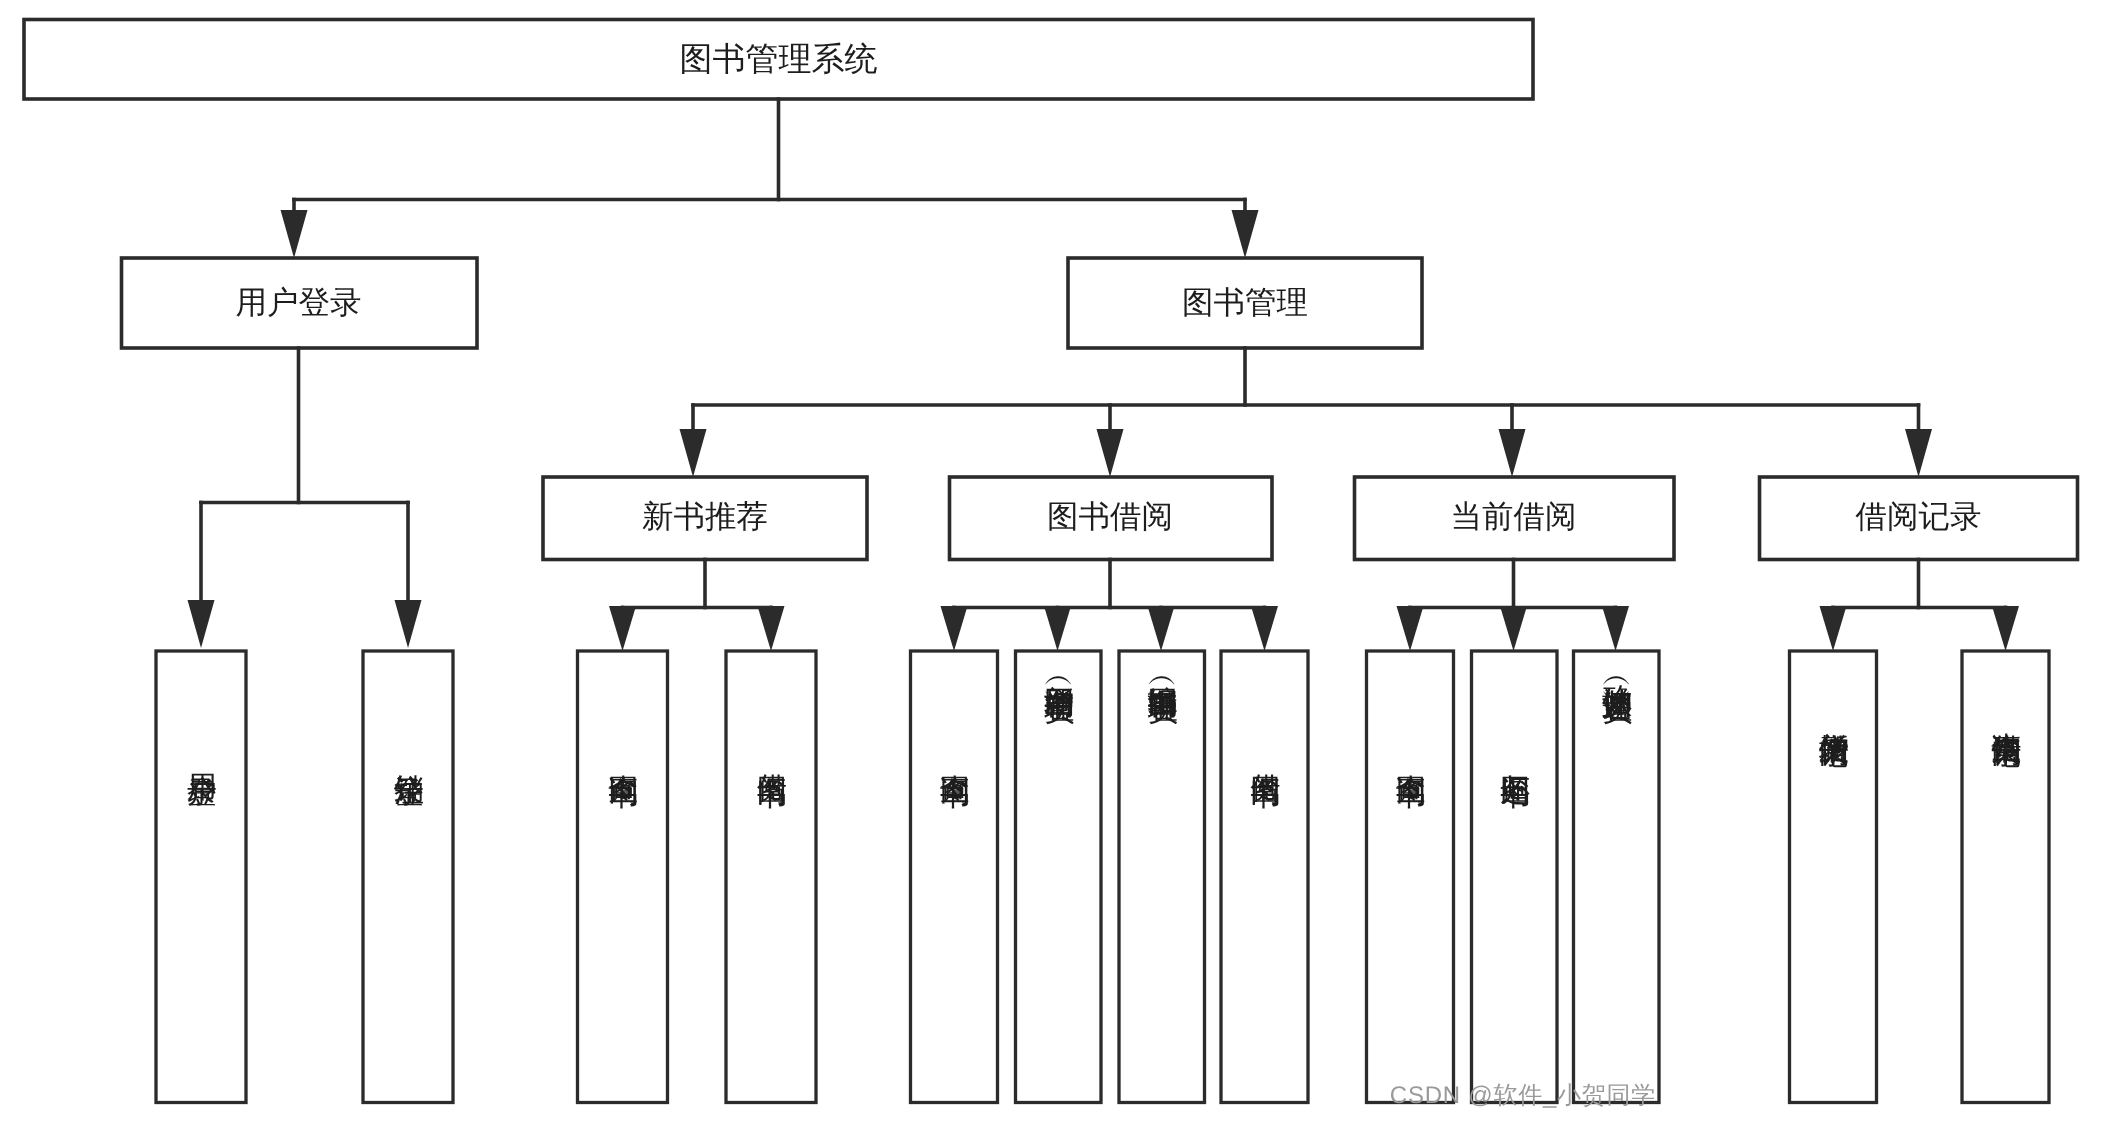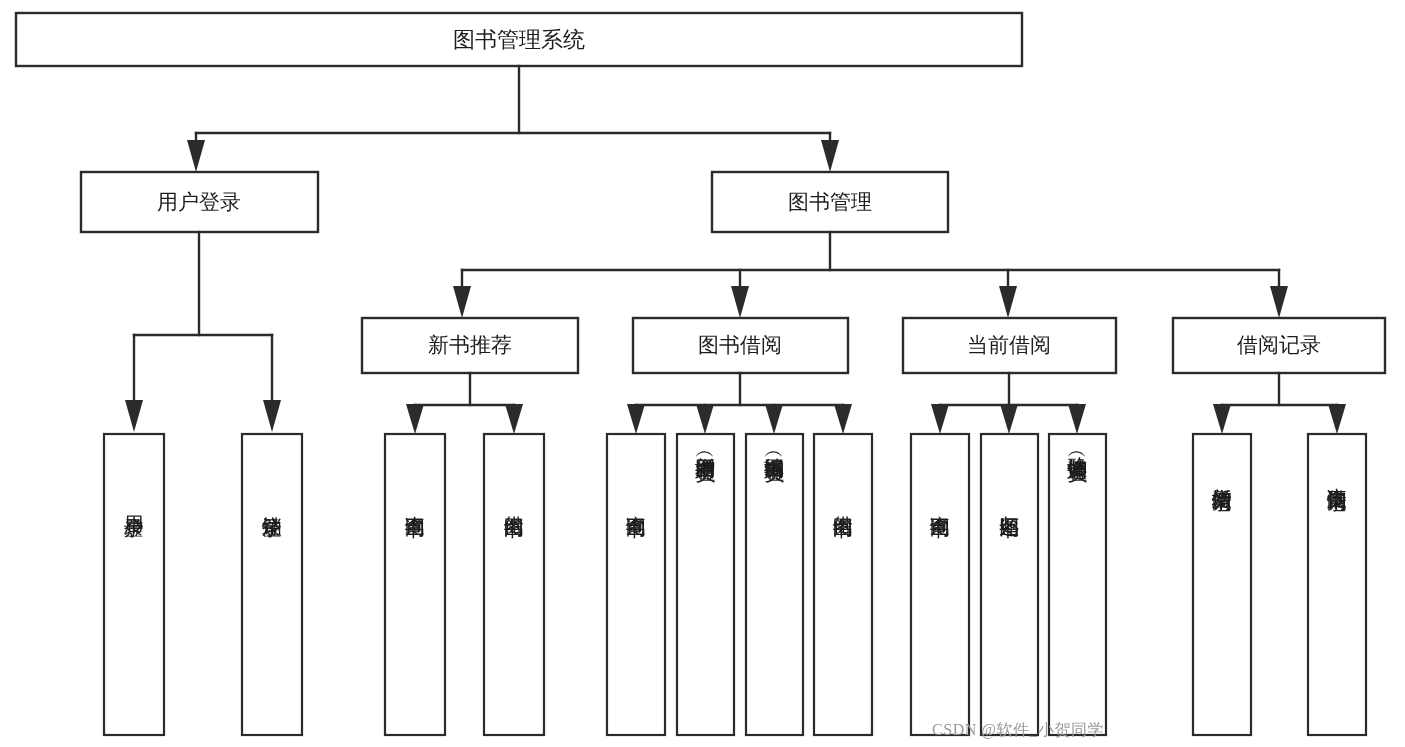--- a/index.html
+++ b/index.html
@@ -68,21 +68,21 @@
     color: #1d1d1d;
     writing-mode: vertical-rl;
     text-orientation: upright;
     letter-spacing: 1px;
     white-space: nowrap;
   }
   .watermark {
     position: absolute;
     right: 8px;
     bottom: 6px;
-    font-family: Liberation Serif, serif;
+    font-family: Liberation Sans, sans-serif;
     font-size: 16px;
     color: #9a9a9a;
     white-space: nowrap;
     letter-spacing: 0.5px;
   }
 </style>
 </head>
 <body>
 
 <div id="diagram-root">

